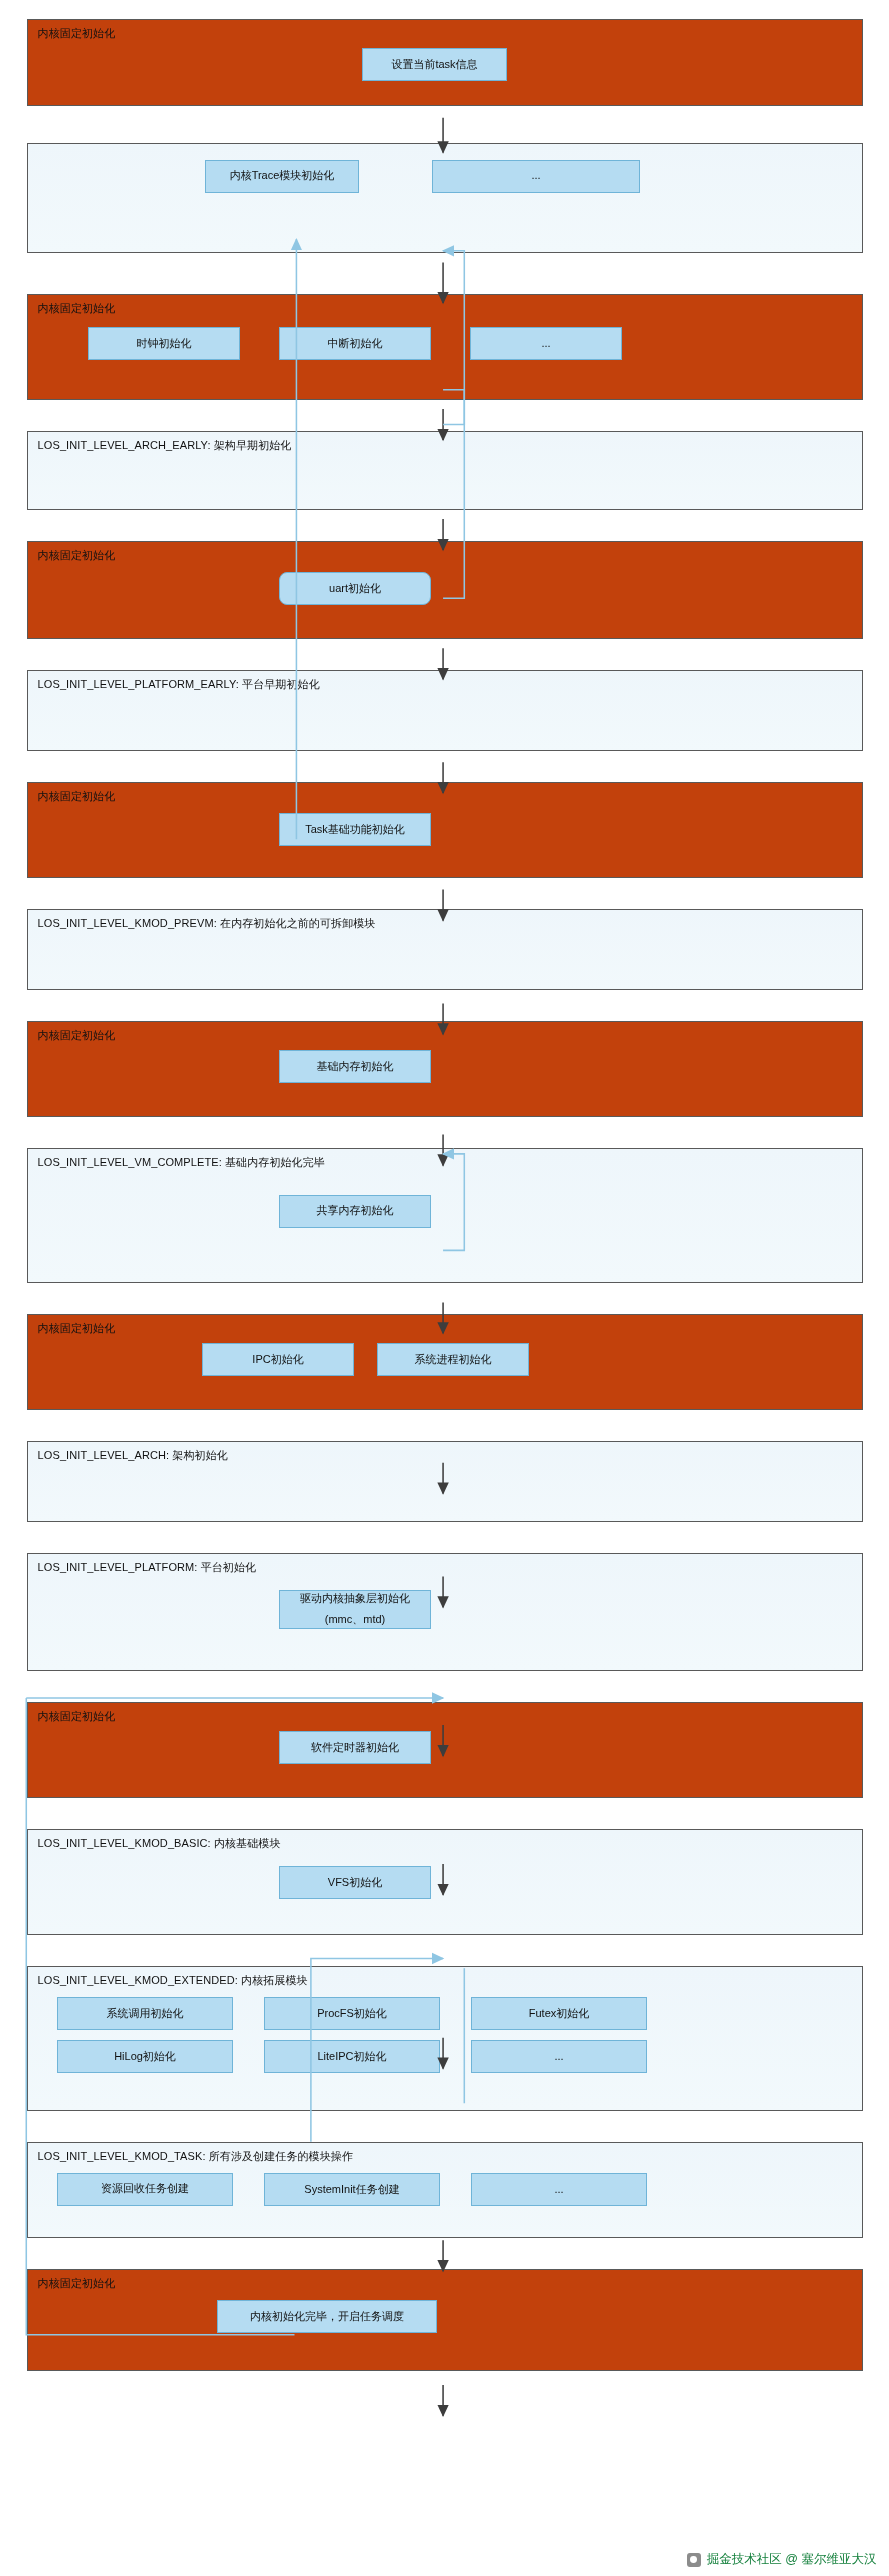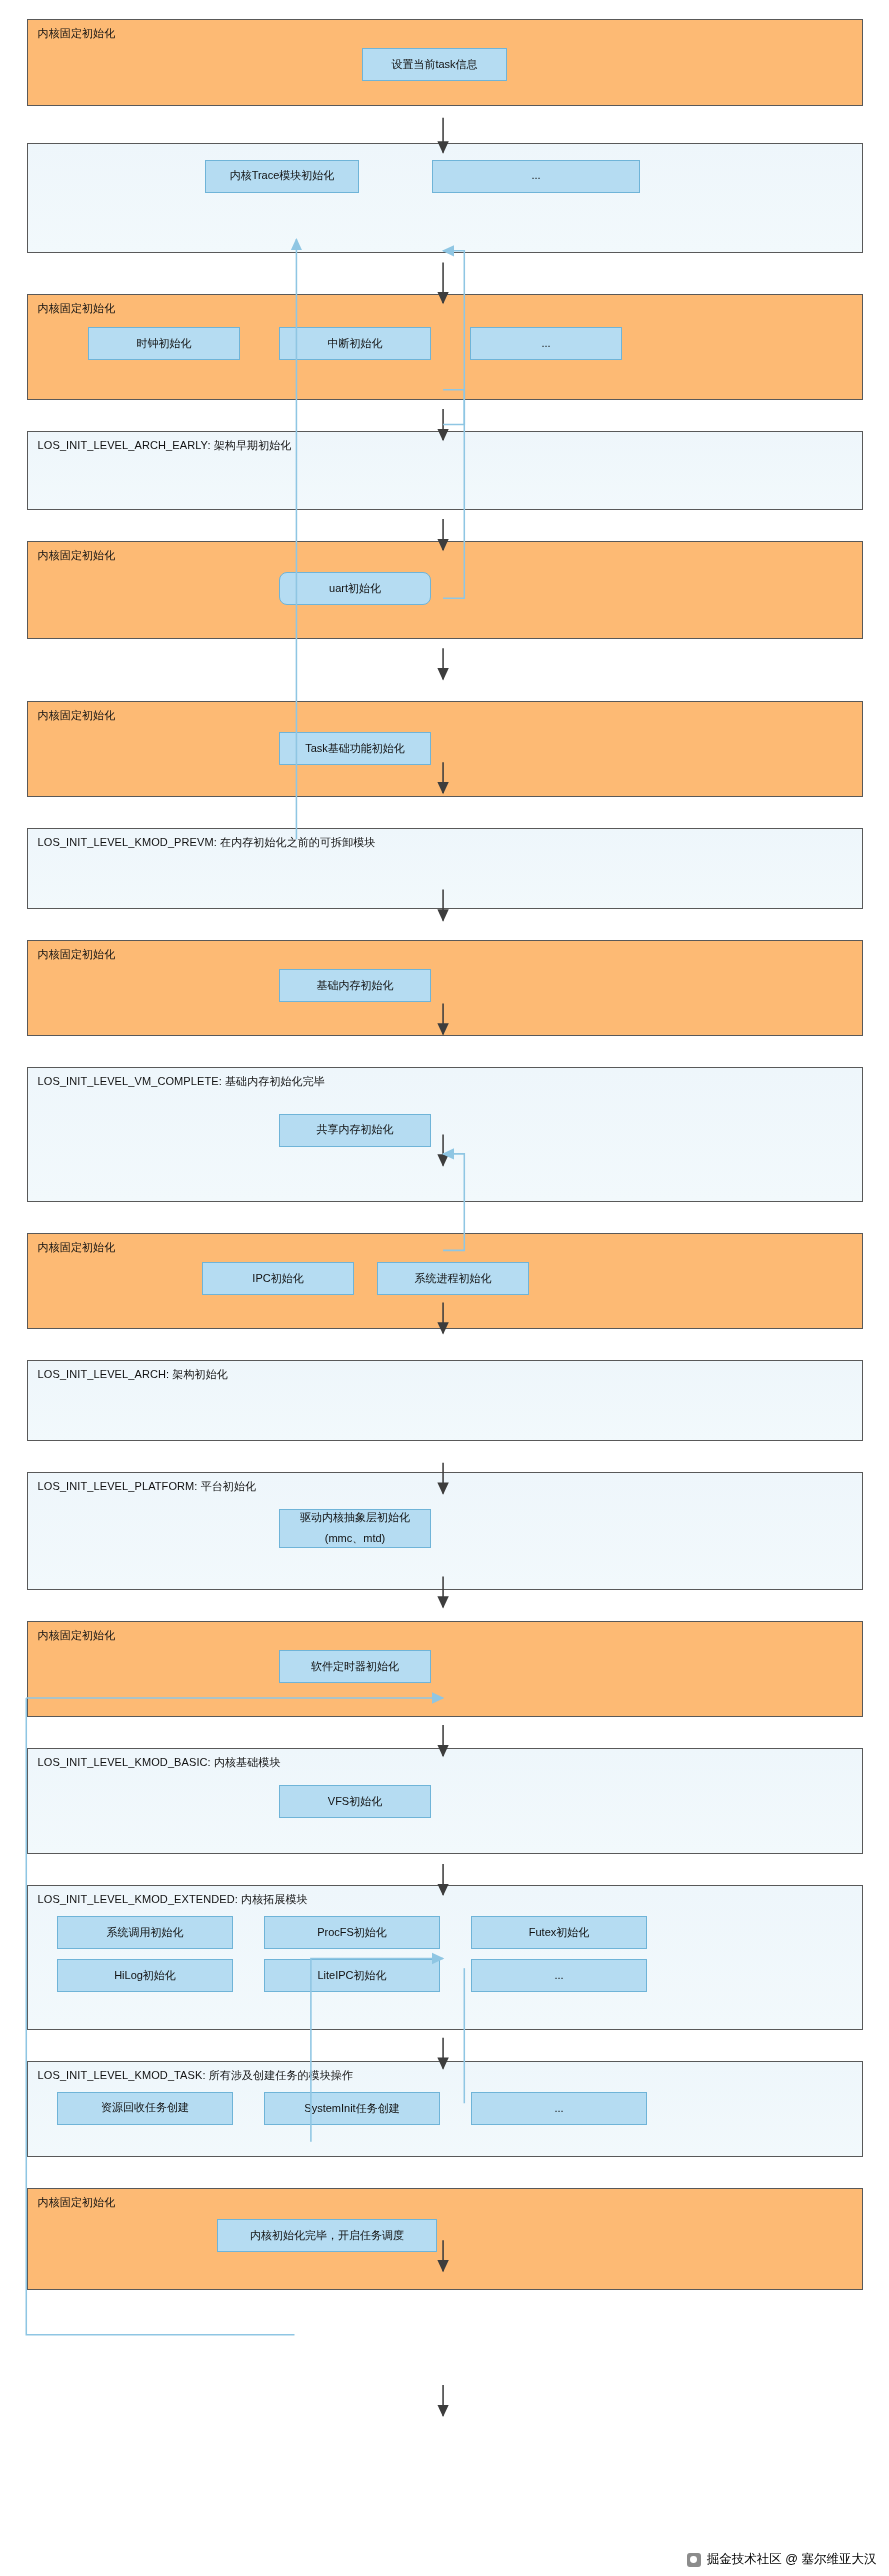--- a/index.html
+++ b/index.html
@@ -37,21 +37,21 @@
 
   .stage {
     position: relative;
     box-sizing: border-box;
     border: 1.4px solid #595959;
     margin: 0 0 0 0;
     z-index: 2;
   }
 
   .stage.fixed {
-    background: #fdba74;
+    background: #c2410c;
   }
   .stage.level {
     background: #f0f7fb;
     background: linear-gradient(180deg, #eef6fb 0%, #f2f9fc 100%);
   }
 
   .stage-label {
     font-size: 11px;
     line-height: 13.5px;
     color: #111;
@@ -91,21 +91,21 @@
   .spacer-left { width: 89px; flex: 0 0 89px; }
 
   .gap { height: 25px; }
 
   
   .watermark {
     position: absolute;
     right: 13.5px;
     bottom: 7.7px;
     font-size: 12.5px;
-    color: #000000;
+    color: #15803d;
     display: flex;
     align-items: center;
     gap: 5.8px;
     z-index: 6;
     white-space: nowrap;
   }
   .wm-logo {
     width: 14.5px;
     height: 14.5px;
     border-radius: 2.9px;
@@ -214,20 +214,23 @@
 
   <div class="stage fixed" style="height:98px;">
     <div class="stage-label">内核固定初始化</div>
     <div class="row" style="margin-top:9.6px;padding-left:251px;">
       <div class="node" style="width:152px;border-radius:8px;">uart初始化</div>
     </div>
   </div>
 
   <div class="gap" style="height:31px;"></div>
 
+  <div class="stage level" style="height:81px;">
+    <div class="stage-label">LOS_INIT_LEVEL_PLATFORM_EARLY: 平台早期初始化</div>
+  </div>
 
   <div class="gap" style="height:31px;"></div>
 
   <div class="stage fixed" style="height:96px;">
     <div class="stage-label">内核固定初始化</div>
     <div class="row" style="margin-top:9.6px;padding-left:251px;">
       <div class="node" style="width:152px;">Task基础功能初始化</div>
     </div>
   </div>
 

